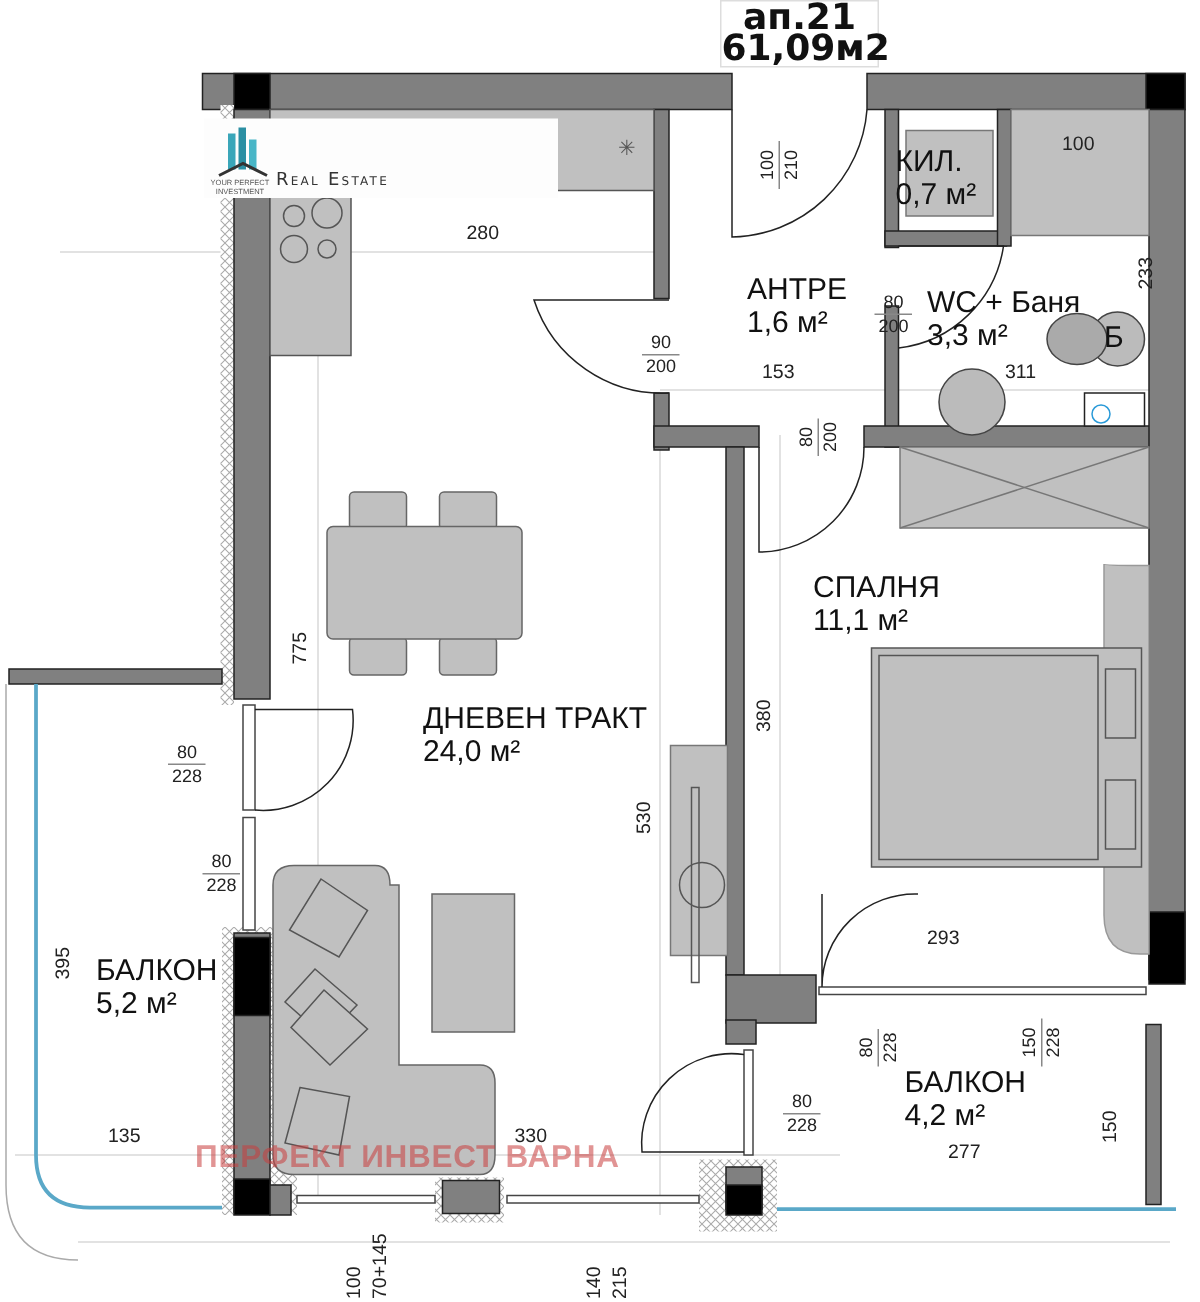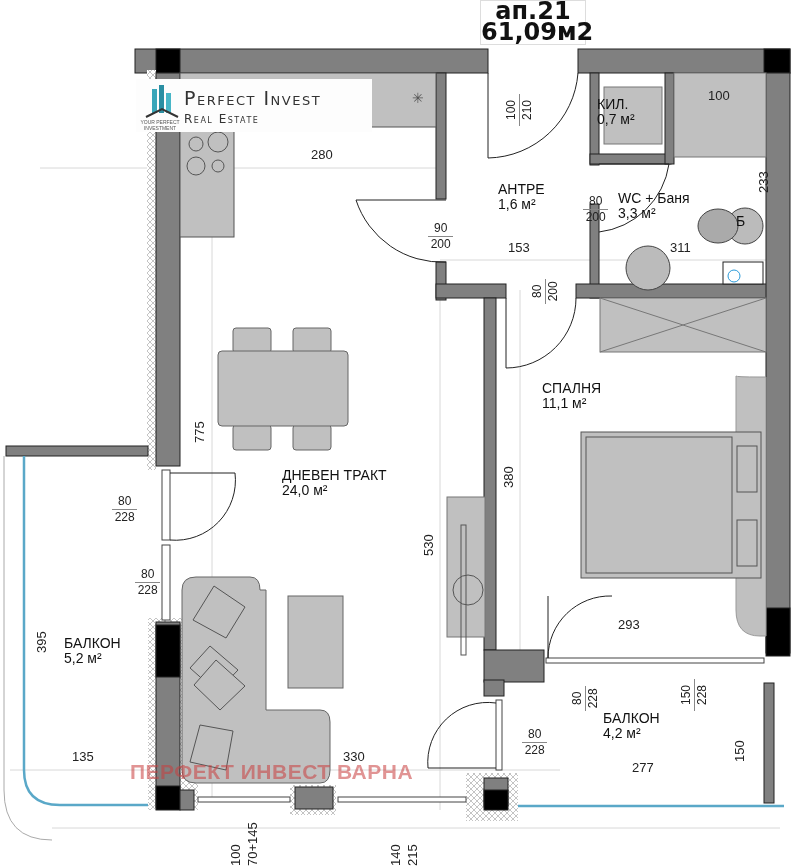--- a/index.html
+++ b/index.html
@@ -1,20 +1,20 @@
 <!DOCTYPE html>
 <html><head>
 <meta charset="utf-8">
 <style>
   html, body { margin: 0; padding: 0; background: #ffffff; }
   body { width: 800px; height: 868px; position: relative; overflow: hidden;
          font-family: "Liberation Sans", sans-serif; }
   svg.plan { position: absolute; left: 0; top: 0; }
   .lbl { position: absolute; color: #111; white-space: nowrap; line-height: 1.1; }
-  .room { font-size: 14px; }
+  .room { font-size: 20px; }
   .dim { font-size: 13px; color: #222; }
   .frac { font-size: 12px; text-align: center; line-height: 1.25; color: #222; }
   .frac .top { border-bottom: 1px solid #888; padding: 0 6px; display:block; }
   .vert { transform: rotate(-90deg); transform-origin: left top; }
   .apt-box { position: absolute; left: 480px; top: 0; width: 104px; height: 43px;
              background: #fff; border: 1px solid #ddd; text-align: center;
              font-weight: bold; font-size: 24px; line-height: 21px; color: #111;
              font-family: "DejaVu Sans", sans-serif; }
   .logo { position: absolute; left: 136px; top: 79px; width: 236px; height: 53px; background: #fdfdfd; }
   .logo .name { position: absolute; left: 48px; top: 8px; font-size: 19px; letter-spacing: 1.5px; color: #333;
@@ -175,21 +175,20 @@
 </div>
 
 <div class="logo">
   <svg width="40" height="40" style="position:absolute;left:6px;top:2px">
     <rect x="10" y="8" width="5" height="24" fill="#3aa6b9"></rect>
     <rect x="17" y="4" width="5" height="28" fill="#2b8fa3"></rect>
     <rect x="24" y="12" width="5" height="20" fill="#48b6c7"></rect>
     <path d="M4,36 L20,28 L36,36" stroke="#333" fill="none" stroke-width="2"></path>
   </svg>
   <div class="tag">YOUR PERFECT INVESTMENT</div>
-  <div class="name">Perfect Invest</div>
   <div class="sub">Real Estate</div>
 </div>
 
 <div class="lbl room" style="left:498px;top:182px">
   <div>АНТРЕ</div>
   <div>1,6 м²</div>
 </div>
 <div class="lbl room" style="left:597px;top:97px">
   <div>КИЛ.</div>
   <div>0,7 м²</div>

